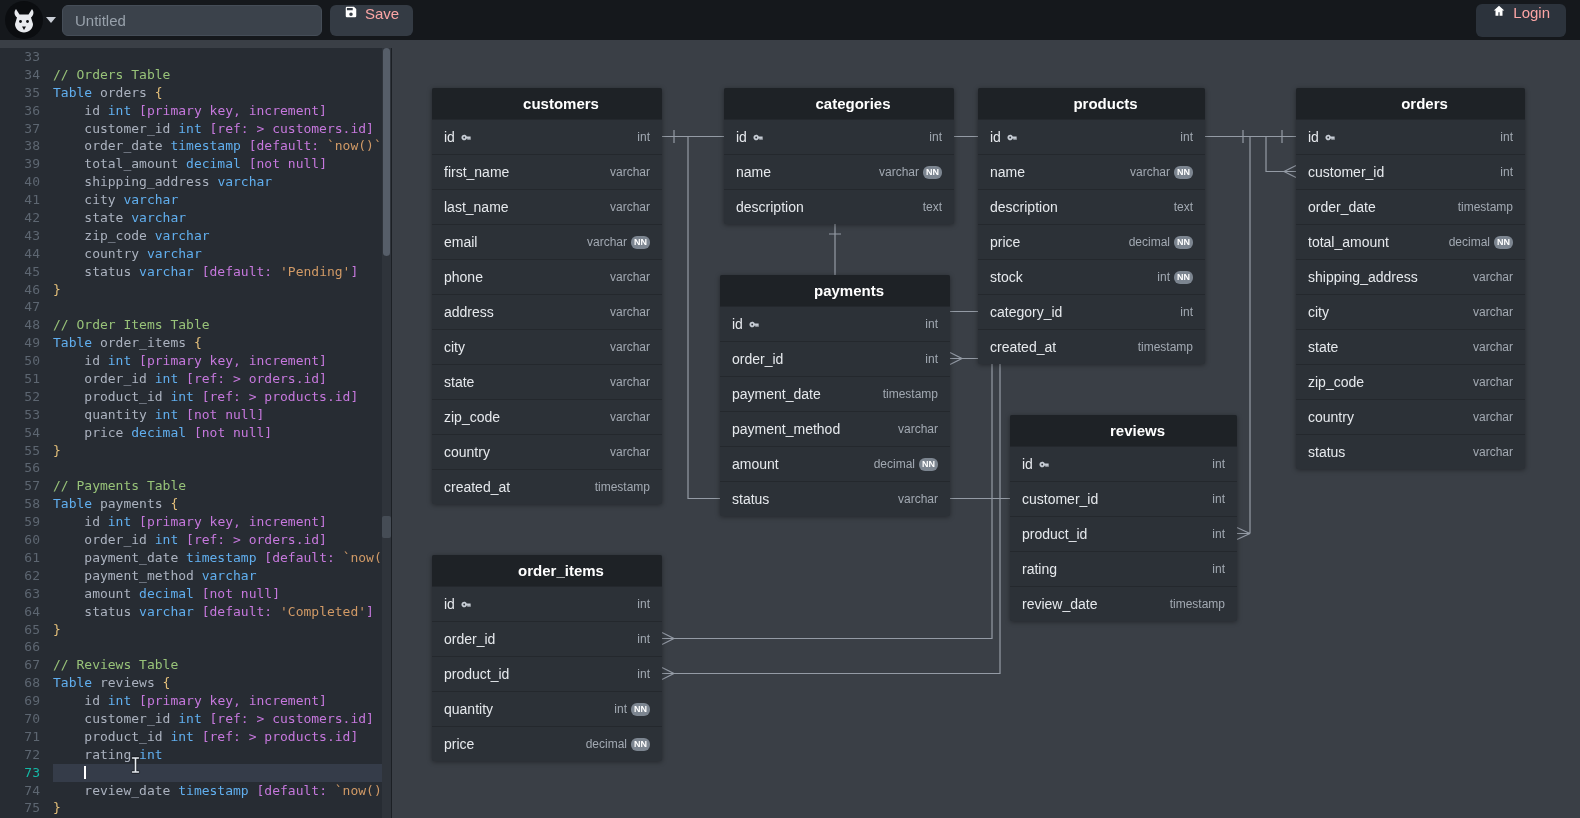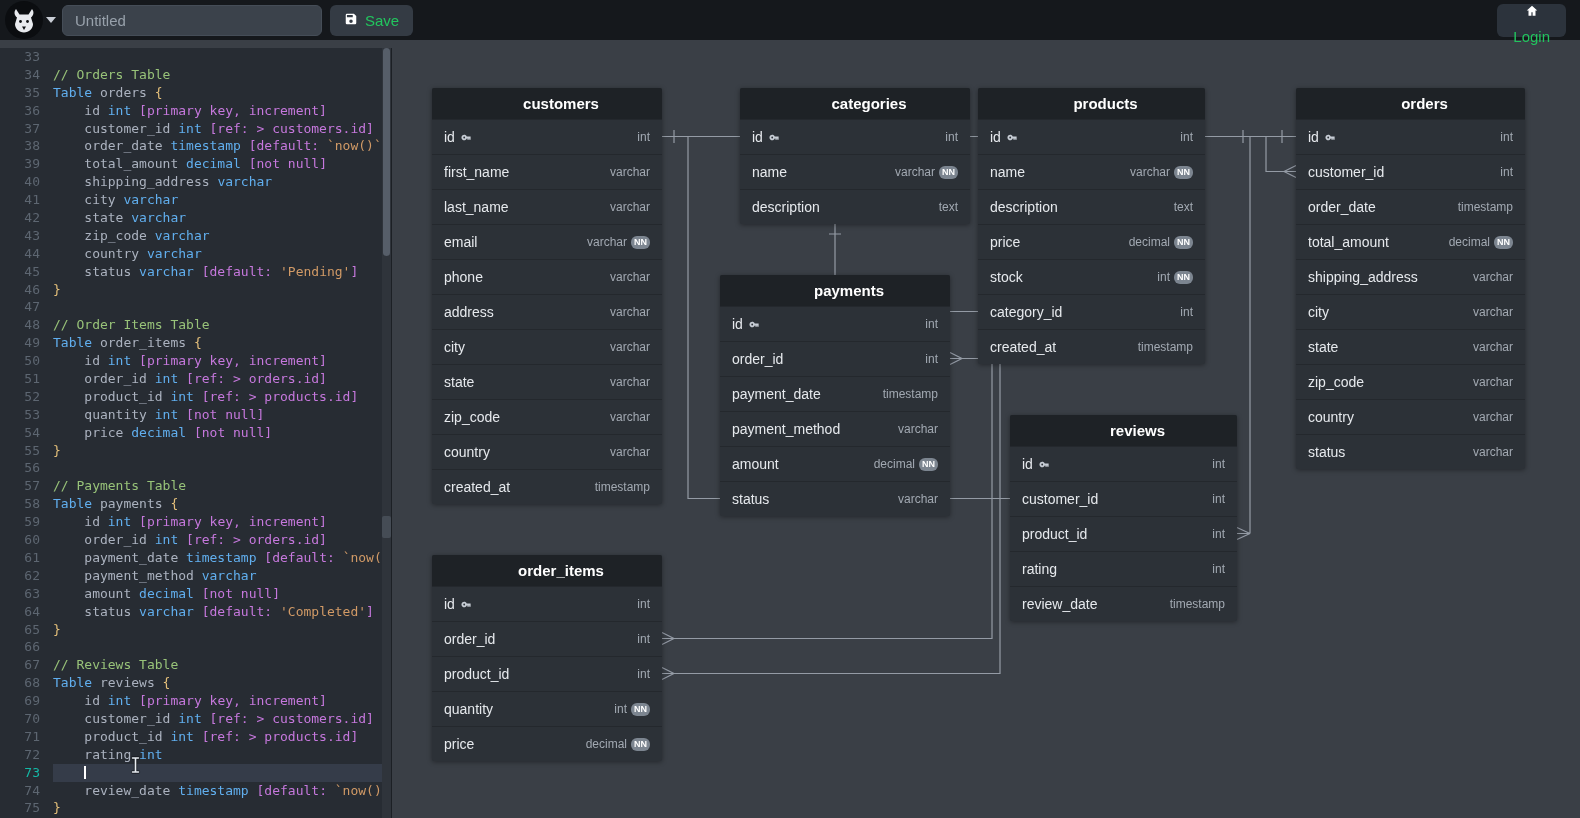--- a/index.html
+++ b/index.html
@@ -5,25 +5,25 @@
   html,body{margin:0;padding:0;width:1580px;height:818px;overflow:hidden;background:#3a3f46;
     font-family:"Liberation Sans",sans-serif;}
 
   
   .topbar{position:absolute;top:0;left:0;width:1580px;height:40px;background:#15181c;
     display:flex;align-items:center;z-index:30;}
   .logo{width:40px;height:40px;margin-left:4px;flex:0 0 auto;cursor:pointer;}
   .chev{margin-left:2px;margin-right:6px;cursor:pointer;display:flex;align-items:center;}
   .name-input{width:234px;height:29px;background:#3b424b;border:1px solid #454d57;border-radius:6px;
     color:#98a1ab;font-size:15px;padding:0 12px;font-family:"Liberation Sans",sans-serif;outline:none;}
-  .btn{display:flex;align-items:center;gap:7px;border:none;border-radius:6px;color:#22c55e;
+  .btn{display:flex;align-items:flex-start;gap:7px;border:none;border-radius:6px;color:#fca5a5;
     font-size:15px;font-family:"Liberation Sans",sans-serif;cursor:pointer;}
   .save-btn{margin-left:8px;height:31px;padding:0 14px;background:#343b44;}
   .spacer{flex:1;}
-  .login-btn{margin-right:14px;height:33px;padding:0 16px;background:#2c333c;flex-direction:column;}
+  .login-btn{margin-right:14px;height:33px;padding:0 16px;background:#2c333c;}
 
   
   .editor{position:absolute;top:48px;left:0;width:391px;bottom:0;background:#272c33;z-index:10;}
   .divider{position:absolute;top:48px;left:391px;width:1px;bottom:0;background:#1c2025;z-index:11;}
   .code{position:absolute;inset:0;font-family:"DejaVu Sans Mono",monospace;font-size:13px;}
   .cl{display:flex;height:17.9px;line-height:17.9px;white-space:pre;}
   .ln{display:inline-block;width:40px;padding-right:13px;text-align:right;color:#5d6671;flex:0 0 auto;}
   .lc{flex:1;white-space:pre;overflow:hidden;}
   .cl.cur .lc{background:#353c49;}
   .cl.cur .ln{color:#14b8a6;}
@@ -216,21 +216,21 @@
         <span class="nm">country</span>
         <span class="sp"></span>
         <span class="tp">varchar</span>
       </div>
       <div class="rw">
         <span class="nm">created_at</span>
         <span class="sp"></span>
         <span class="tp">timestamp</span>
       </div>
     </div>
-    <div class="tbl" style="left: 348px; top: 40px; width: 230px; text-align: right;">
+    <div class="tbl" style="left: 332px; top: 40px; width: 230px; text-align: right;">
       <div class="hd">categories</div>
       <div class="rw">
         <span class="nm">id<span class="key">
             <svg viewBox="0 0 24 24" width="11" height="11" fill="#c7cdd5">
               <path d="M21 10h-8.4A6 6 0 1 0 12.6 14H14v3h3v-3h1v3h3v-7zM7 14a2 2 0 1 1 0-4 2 2 0 0 1 0 4z"></path>
             </svg>
           </span></span>
         <span class="sp"></span>
         <span class="tp">int</span>
       </div>

